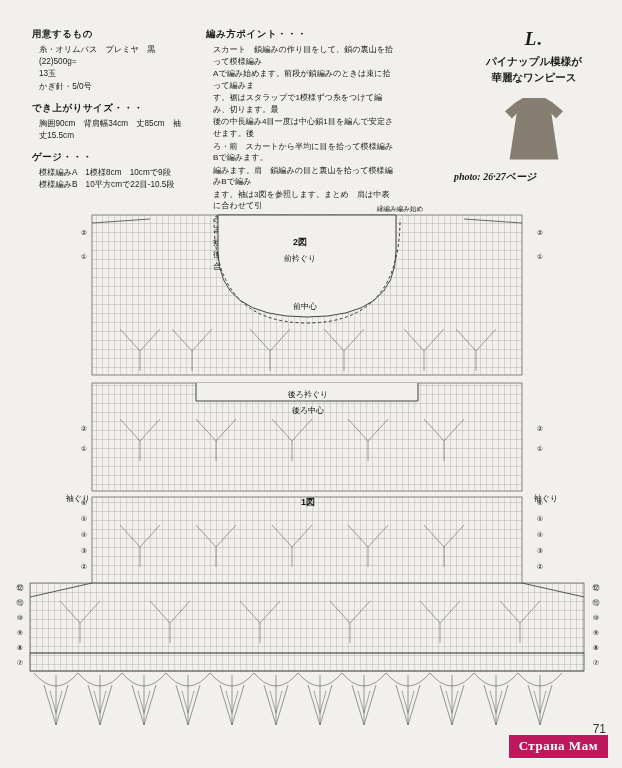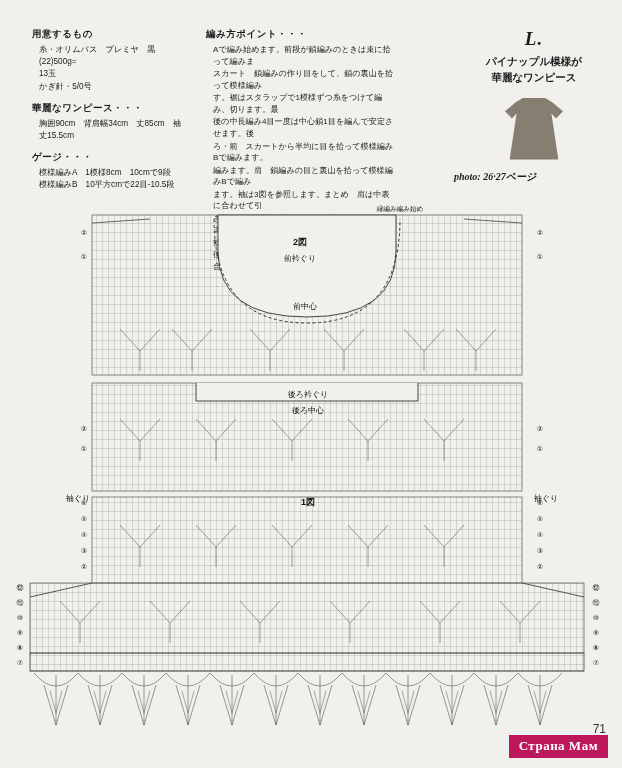--- a/index.html
+++ b/index.html
@@ -95,35 +95,35 @@
   <div class="top">
 
     <div class="col-a">
       <div class="blk">
         <div class="head">用意するもの</div>
         <div class="body-line">糸・オリムパス　プレミヤ　黒(22)500g=</div>
         <div class="body-line">13玉</div>
         <div class="body-line">かぎ針・5/0号</div>
       </div>
       <div class="blk">
-        <div class="head">華麗なワンピース・・・</div>
+        <div class="head">でき上がりサイズ・・・</div>
         <div class="body-line">胸囲90cm　背肩幅34cm　丈85cm　袖</div>
         <div class="body-line">丈15.5cm</div>
       </div>
       <div class="blk">
         <div class="head">ゲージ・・・</div>
         <div class="body-line">模様編みA　1模様8cm　10cmで9段</div>
         <div class="body-line">模様編みB　10平方cmで22目-10.5段</div>
       </div>
     </div>
 
     <div class="col-b">
       <div class="head">編み方ポイント・・・</div>
+      <div class="body-line">スカート　鎖編みの作り目をして、鎖の裏山を拾って模様編み</div>
       <div class="body-line">Aで編み始めます。前段が鎖編みのときは束に拾って編みま</div>
-      <div class="body-line">スカート　鎖編みの作り目をして、鎖の裏山を拾って模様編み</div>
       <div class="body-line">す。裾はスタラップで1模様ずつ糸をつけて編み、切ります。最</div>
       <div class="body-line">後の中長編み4目一度は中心鎖1目を編んで安定させます。後</div>
       <div class="body-line">ろ・前　スカートから半均に目を拾って模様編みBで編みます。</div>
       <div class="body-line">編みます。肩　鎖編みの目と裏山を拾って模様編みBで編み</div>
       <div class="body-line">ます。袖は3図を参照します。まとめ　肩は中表に合わせて引</div>
       <div class="body-line">き抜きはぎ、脇、袖下は須引き抜きとじで合わせます。衿口は</div>
       <div class="body-line">拾って編編みでわに往復編みで編みます。袖は前後と中表に</div>
       <div class="body-line">合わせて引き抜きとじでつけます。</div>
     </div>
 

